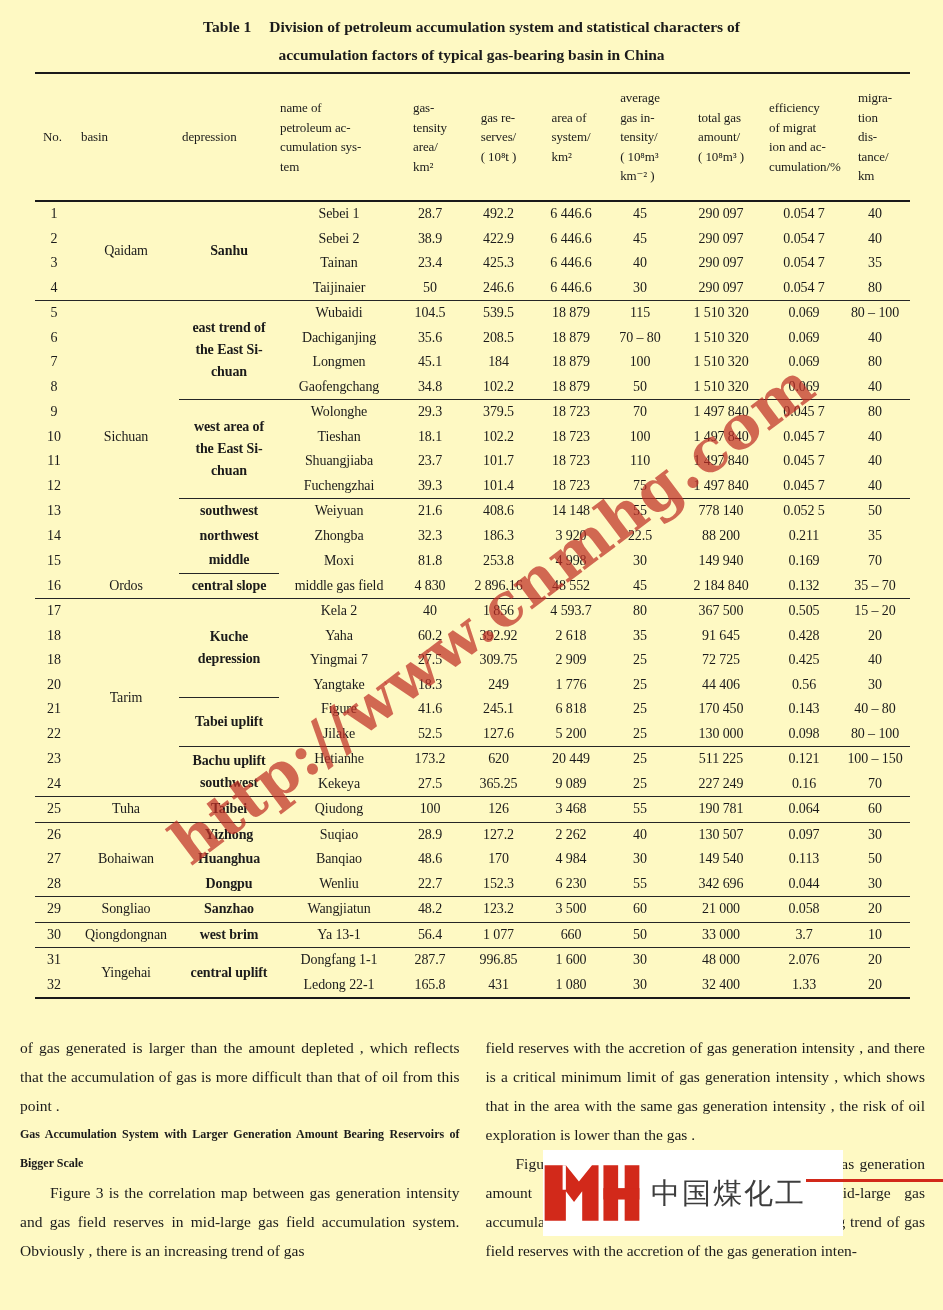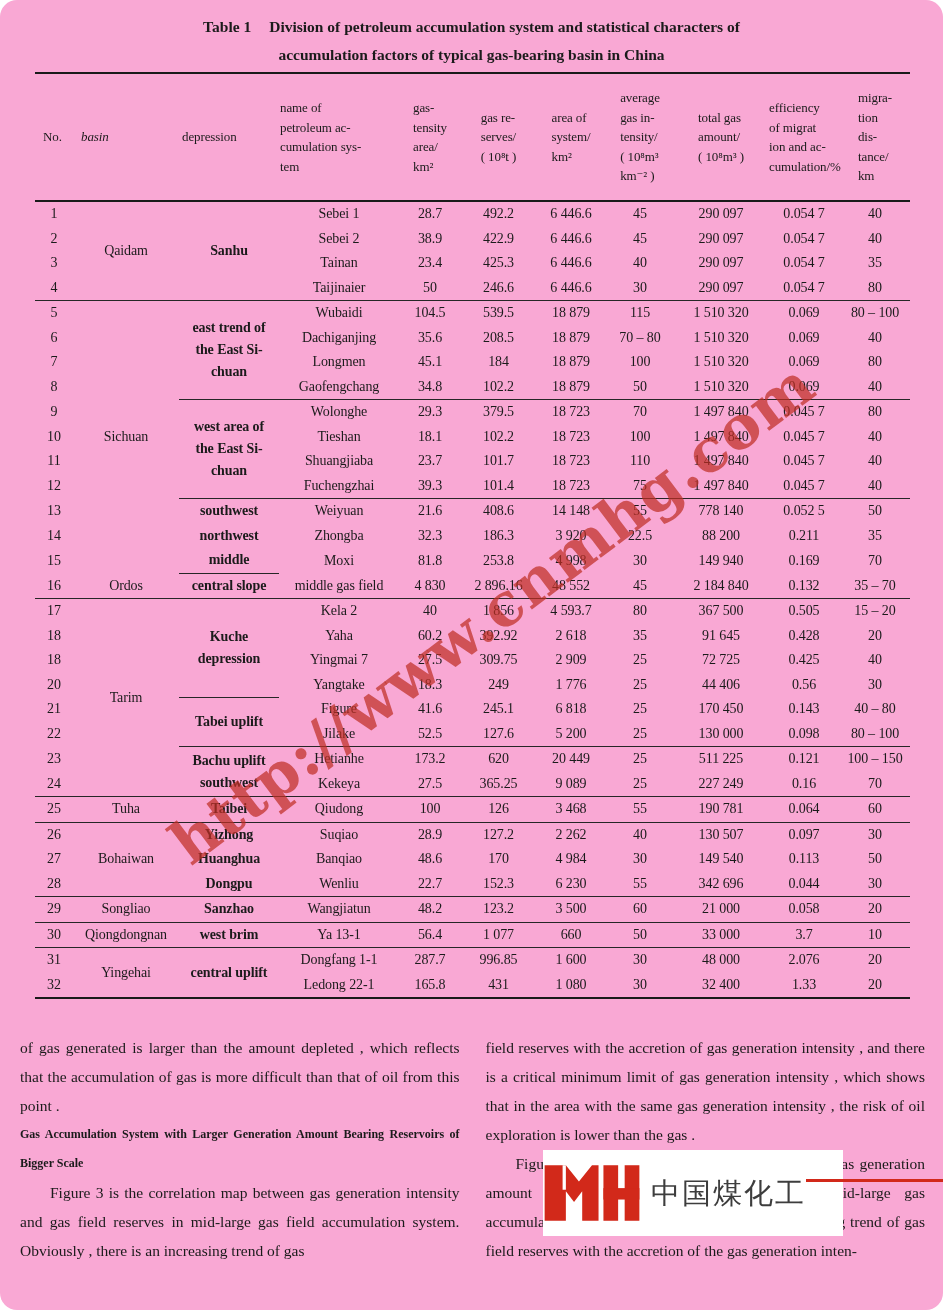--- a/index.html
+++ b/index.html
@@ -1,23 +1,22 @@
 <!DOCTYPE html>
 <html><head>
 <meta charset="utf-8">
 <style>
   html,body{margin:0;padding:0;background:#ffffff;}
   .page{
     position:relative;
     width:943px;height:1310px;
-    background:#f9a8d4;
+    background:#fef9c3;
     color:#1b1b1b;
     font-family:"Liberation Serif","DejaVu Serif",serif;
     overflow:hidden;
-    border-radius:17px;
   }
   
   .table-title{
     margin-top:13px;
     text-align:center;
     font-weight:bold;
     font-size:15.5px;
     line-height:28px;
     font-family:"Liberation Serif","DejaVu Serif",serif;
   }
@@ -38,21 +37,21 @@
     font-size:13px;
     vertical-align:middle;
     text-align:center;
     border-bottom:2px solid #1a1a1a;
     padding:0 1px;
     letter-spacing:-0.1px;
   }
   table.main th .hblock{display:inline-block;text-align:left;line-height:19.5px;}
   table.main th.h-left{text-align:left;}
   table.main th.h-no{padding-left:8px;}
-  table.main th.h-basin{padding-left:8px;font-style:italic;}
+  table.main th.h-basin{padding-left:8px;}
   table.main th.h-dep{padding-left:3px;}
   table.main td{
     height:24.5px;
     line-height:22px;
     font-size:14px;
     padding:0 2px;
     text-align:center;
     vertical-align:middle;
     letter-spacing:-0.1px;
   }

